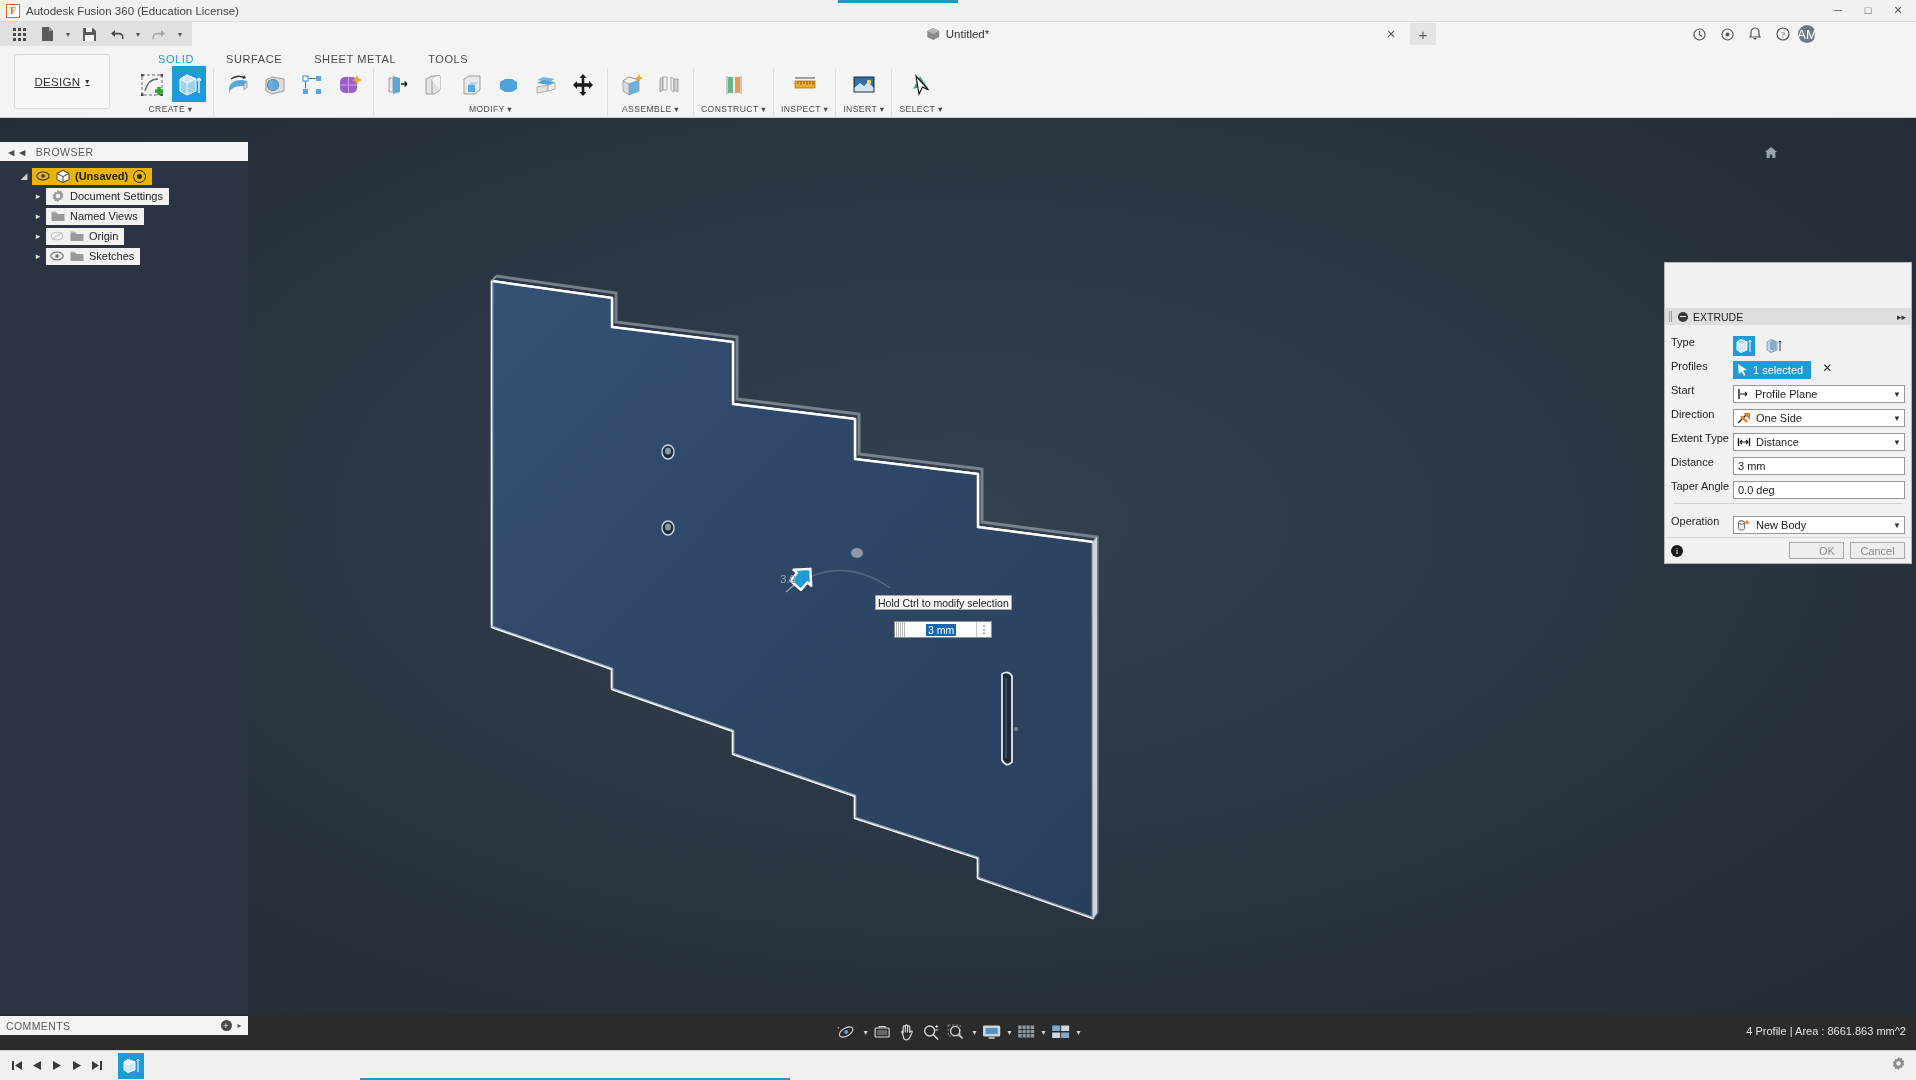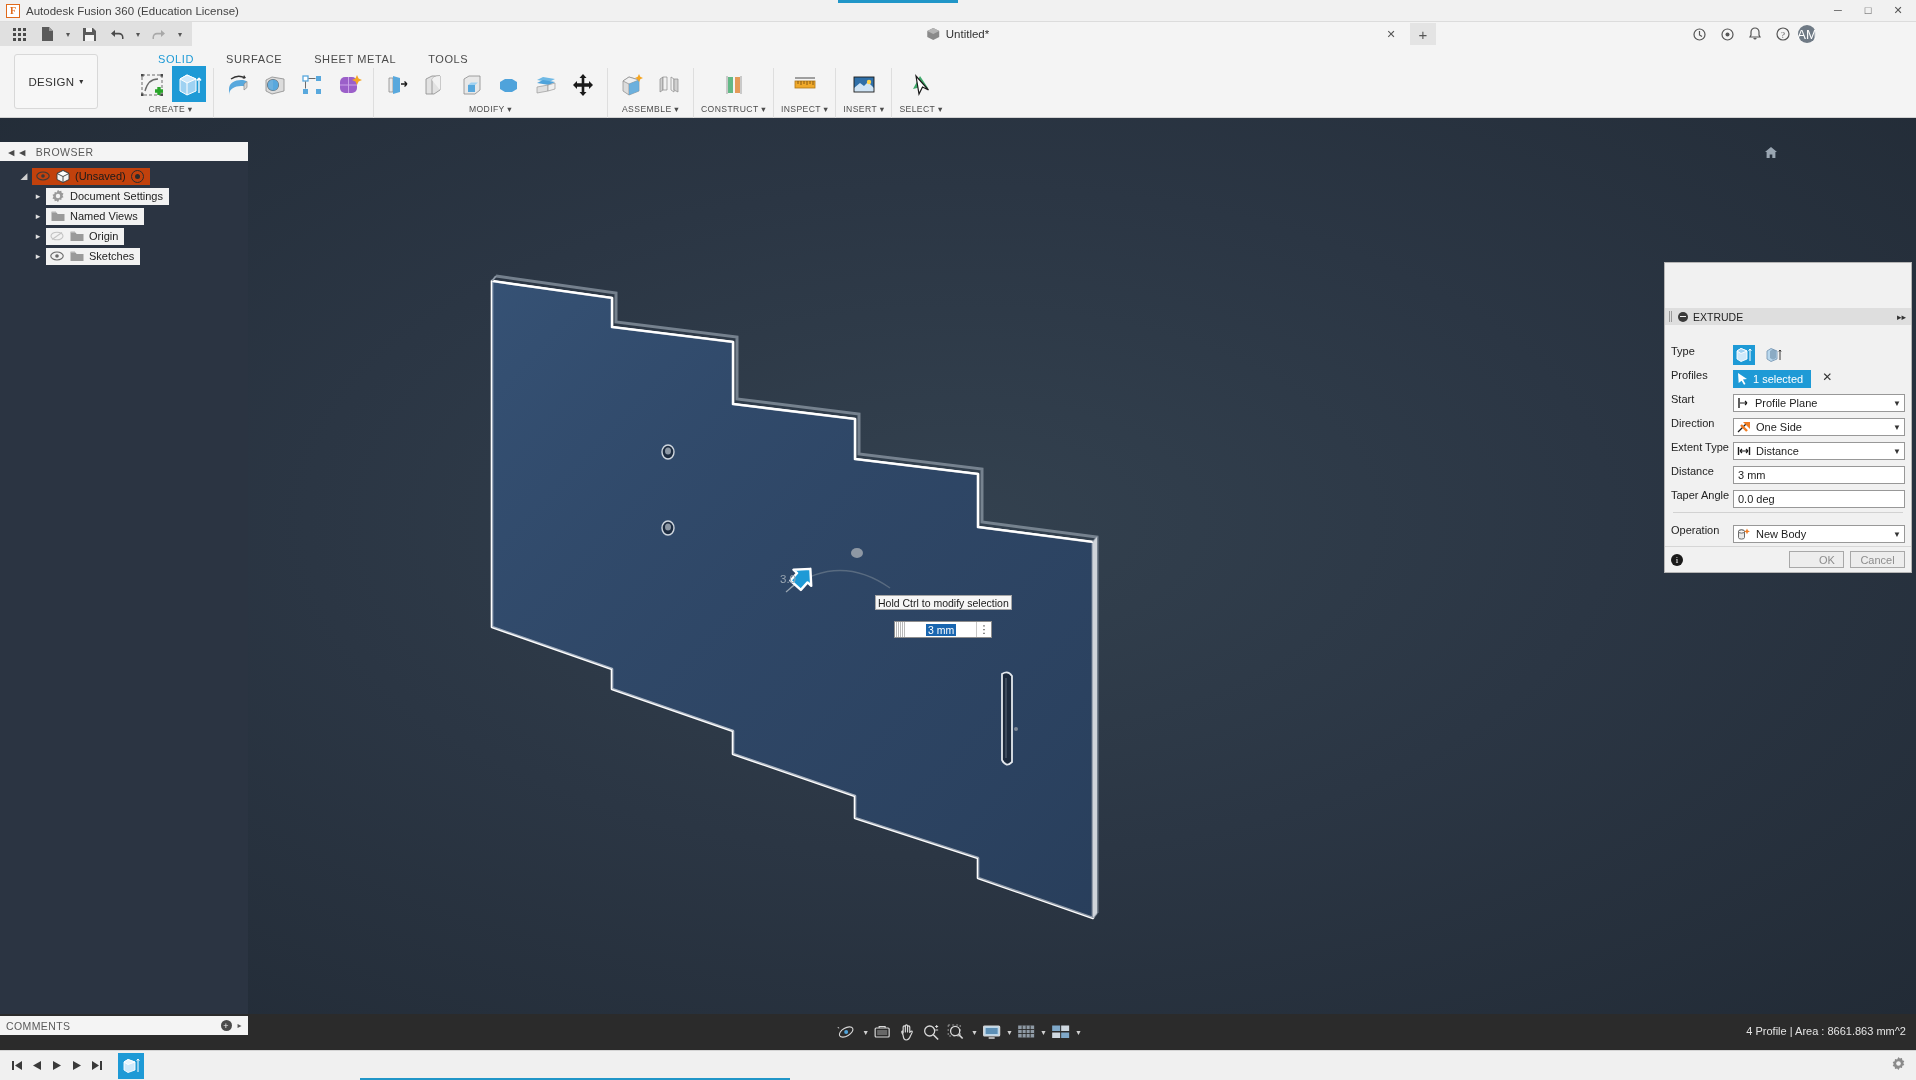--- a/index.html
+++ b/index.html
@@ -62,24 +62,24 @@
     background: #6f7a85; color: #fff; font-size: 13px;
     display:flex; align-items:center; justify-content:center;
   }
 
   
   #ribbon {
     position: absolute; top: 46px; left: 0; width: 1916px; height: 72px;
     background: #f4f4f4; border-bottom: 1px solid #d2d2d2;
   }
   #design-selector {
-    position: absolute; left: 14px; top: 8px; width: 84px; height: 55px;
+    position: absolute; left: 14px; top: 8px; width: 96px; height: 55px;
     background: #f7f7f7; border: 1px solid #d8d8d8; border-radius: 3px;
     display: flex; align-items: center; justify-content: center;
-    font-size: 11.5px; color: #333; gap: 5px; letter-spacing: .3px;
+    font-size: 11.5px; color: #333; gap: 5px; letter-spacing: .3px; text-decoration: underline;
   }
   #tabs {
     position: absolute; left: 142px; top: 2px; display: flex; height: 22px;
     align-items: center;
   }
   .ribbon-tab {
     font-size: 11px; color: #4a4a4a; padding: 0 16px; letter-spacing: .6px;
   }
   .ribbon-tab.active { color: #1e9ad6; }
   #panels {
@@ -109,21 +109,21 @@
     font-size: 10.5px; color: #5a5a5a; letter-spacing: .5px;
   }
   #browser-body { width: 248px; padding-top: 5px; }
   .tree-row { display: flex; align-items: center; height: 20px; padding-left: 16px; }
   .tree-arrow { width: 16px; height: 16px; display:flex; align-items:center;
     justify-content:center; color: #d8d8d8; font-size: 9px; }
   .tree-chip {
     display: flex; align-items: center; gap: 5px; padding: 2px 6px 2px 4px;
     background: #f2f2f2; color: #1d1d1d; font-size: 11px; height: 17px;
   }
-  .tree-chip.root { background: #c2410c; color: #1a1a1a; }
+  .tree-chip.root { background: #eab308; color: #1a1a1a; font-weight: bold; }
   .eye { width: 14px; height: 12px; display:flex; align-items:center; justify-content:center; }
   .ico { width: 15px; height: 14px; display:flex; align-items:center; justify-content:center; }
   .radio-dot { width: 13px; height: 13px; border-radius:50%; border: 1.5px solid #2b2b2b;
     display:flex; align-items:center; justify-content:center; }
   .radio-dot i { width: 5px; height: 5px; border-radius: 50%; background:#2b2b2b; display:block; }
   #canvas-full-bg {
     position:absolute; left:0; top:118px; width:1916px; height:896px;
     background: radial-gradient(ellipse at 50% 45%, #33414f 0%, #2b3644 48%, #222b36 100%);
     z-index: 0;
   }
@@ -165,21 +165,21 @@
   #ex-head {
     height: 17px; background: #dedede; display: flex; align-items: center;
     gap: 5px; padding-left: 4px; font-size: 10.5px; color: #222; margin-top: 45px;
   }
   #ex-grip { width: 4px; height: 11px;
     background: repeating-linear-gradient(to right,#9a9a9a 0 1px,transparent 1px 2px); }
   .ex-collapse { width: 10px; height: 10px; border-radius: 50%; background: #3a3a3a;
      display:flex; align-items:center; justify-content:center; }
   .ex-collapse i { width: 6px; height: 1.5px; background: #f1f1f1; display:block; }
   #ex-expand { margin-left: auto; margin-right: 5px; font-size: 9px; color: #333; }
-  #ex-body { padding: 14px 6px 4px 6px; }
+  #ex-body { padding: 5px 6px 4px 6px; }
   .ex-row { display: flex; align-items: center; height: 24px; }
   .ex-lbl { width: 62px; font-size: 11px; color: #232323; }
   .ex-ctl { flex: 1; display: flex; align-items: flex-start; gap: 5px; margin-top: 8px; }
   .ex-select {
     flex: 1; height: 18px; background: #fff; border: 1px solid #989898;
     display: flex; align-items: center; gap: 5px; padding: 0 3px;
     font-size: 11px; color: #1c1c1c;
   }
   .ex-select .caret { margin-left: auto; font-size: 8px; color: #333; }
   .ex-input {

